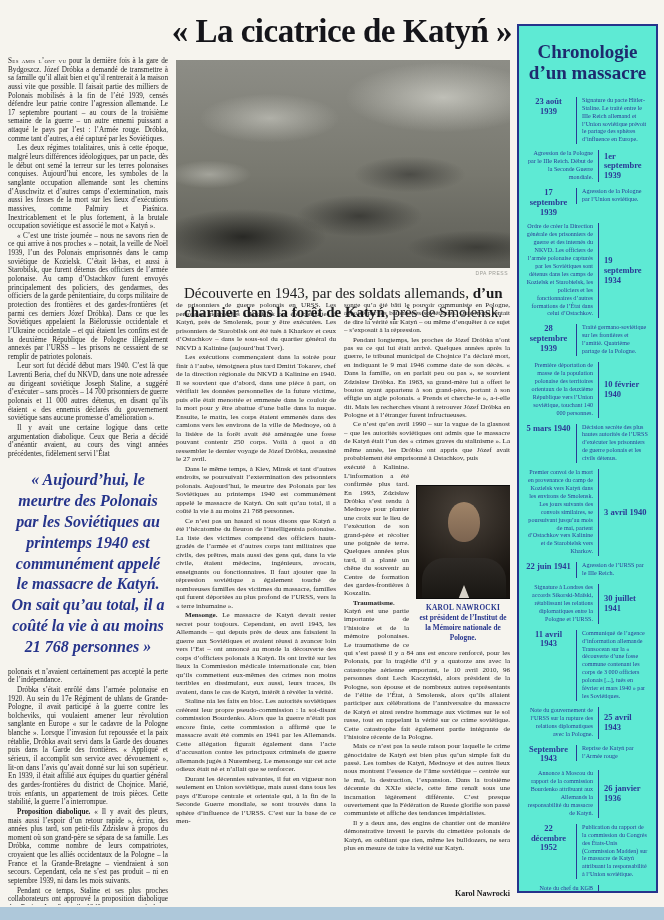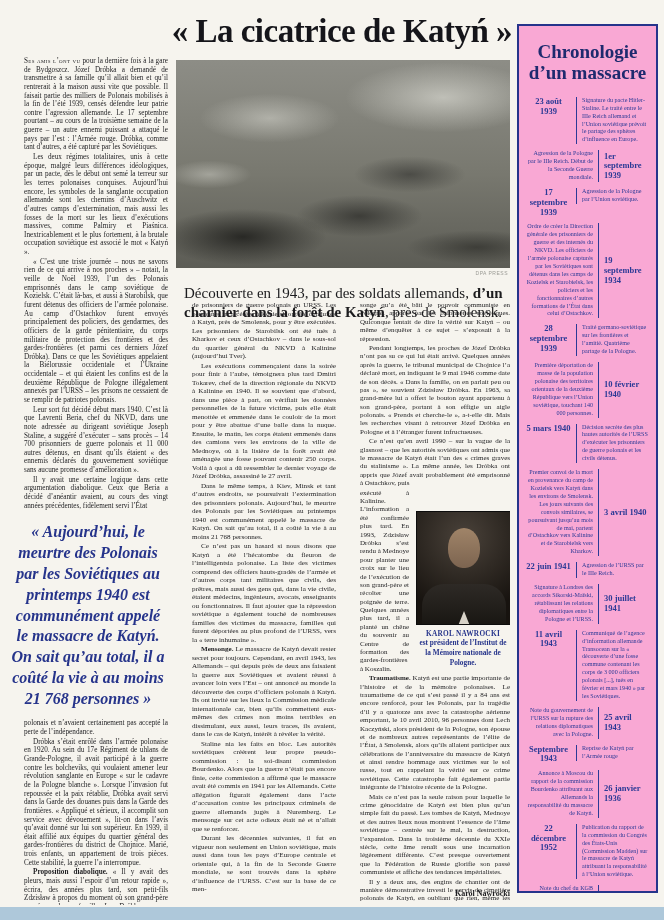--- a/index.html
+++ b/index.html
@@ -6,21 +6,21 @@
   body{width:664px;height:920px;overflow:hidden;background:#e8e6e0;}
   .page{position:relative;width:664px;height:920px;background:#f6f4ee;overflow:hidden;
         font-family:"Liberation Serif",serif;}
   .headline{position:absolute;left:0;top:14px;width:512px;text-align:right;
         font-weight:bold;font-size:33px;line-height:1.05;color:#15151a;letter-spacing:-0.5px;margin:0;}
   
   .col{position:absolute;font-size:7.2px;line-height:1.2;color:#1d1d20;text-align:justify;overflow:hidden;}
   .col1{left:8px;top:57px;width:160px;height:848px;}
   .col2{left:176px;top:301px;width:160px;height:604px;font-size:7.1px;}
   .col3{left:344px;top:301px;width:166px;height:604px;font-size:7px;}
-  .para{margin:0 0 1px 16px;text-indent:9px;}
+  .para{margin:0 0 1px 0;text-indent:9px;}
   .para.cont{text-indent:0;}
   .sc{font-variant:small-caps;letter-spacing:.3px;}
   .lead{font-weight:bold;}
   .lead::after{content:" ";}
   .pull-quote{margin:12px 1px 10px;font-style:italic;font-weight:bold;font-size:16px;line-height:1.3;
         color:#26348b;text-align:center;text-indent:0;}
   .signature{position:absolute;left:344px;top:889px;width:166px;margin:0;text-align:right;
         font-weight:bold;font-size:8px;color:#1d1d20;}
   
   .photo{position:absolute;left:176px;top:60px;width:334px;height:208px;}
@@ -47,21 +47,21 @@
   .p-body{position:absolute;left:50%;bottom:-8px;width:84px;height:48px;margin-left:-42px;
         border-radius:22px 22px 0 0;background:linear-gradient(180deg,#2e2a26,#15130f);}
   .p-shirt{position:absolute;left:50%;bottom:-2px;margin-left:-6px;width:0;height:0;
         border-left:6px solid transparent;border-right:6px solid transparent;
         border-bottom:15px solid #d8d3c8;}
   .portrait-cap{margin-top:4px;text-align:center;font-weight:bold;font-size:7.3px;line-height:1.35;
         color:#26348b;}
   .cap-name{display:block;text-transform:uppercase;letter-spacing:.3px;}
   
   .sidebar{position:absolute;left:517px;top:24px;width:141px;height:869px;box-sizing:border-box;
-        background:#f9a8d4;border:2px solid #26348b;padding:14px 7px 4px;overflow:hidden;}
+        background:#5eead4;border:2px solid #26348b;padding:14px 7px 4px;overflow:hidden;}
   .sidebar-title{margin:2px 0 13px;text-align:center;font-weight:bold;font-size:19px;line-height:1.1;
         color:#1e2a6e;}
   .t-entry{display:flex;align-items:flex-start;margin-bottom:6px;color:#2c3a96;}
   .t-date{flex:0 0 45px;font-weight:bold;font-size:8.5px;line-height:1.15;text-align:center;
         padding-right:5px;}
   .t-text{flex:1;font-size:6.1px;line-height:1.3;border-left:1px solid #2c3a96;padding-left:5px;
         text-align:left;}
   .t-entry.rev{flex-direction:row-reverse;align-items:center;}
   .t-entry.rev .t-date{text-align:left;padding-right:0;padding-left:5px;}
   .t-entry.rev .t-text{border-left:none;border-right:1px solid #2c3a96;padding-left:0;

